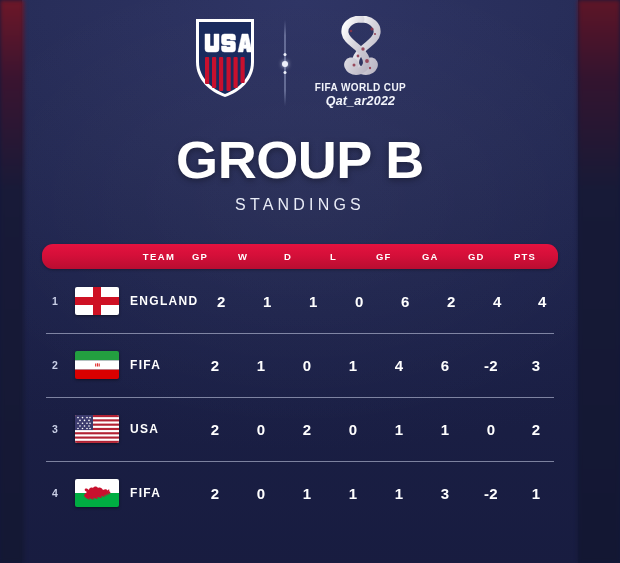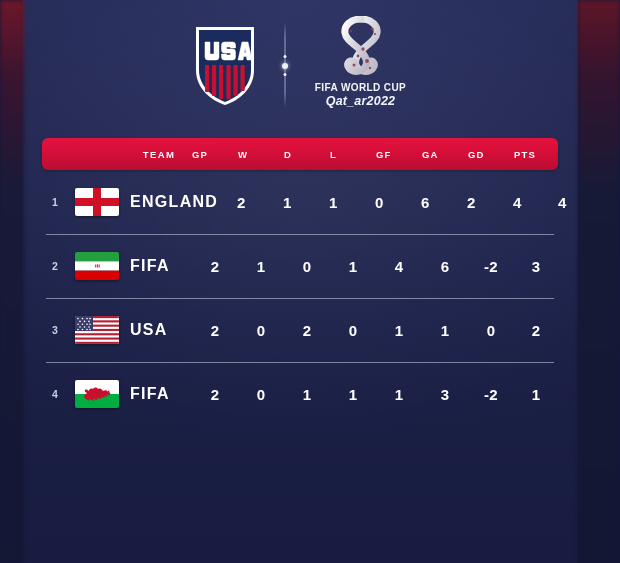--- a/index.html
+++ b/index.html
@@ -39,21 +39,21 @@
   .stage::after{
     content:""; position:absolute; inset:0;
     background:radial-gradient(110% 70% at 50% 35%, rgba(255,255,255,.035), rgba(0,0,0,0) 60%),
                linear-gradient(180deg, rgba(255,255,255,.02), rgba(0,0,0,.12));
     pointer-events:none;
   }
 
   
   .logo-row{
     position:relative; z-index:2;
-    display:flex; align-items:flex-end; justify-content:center;
+    display:flex; align-items:flex-start; justify-content:center;
     gap:26px; padding-top:16px;
   }
 
   
   .crest{ width:66px; height:84px; position:relative; }
 
   
   .divider{ width:3px; height:86px; position:relative; margin-top:4px; }
   .divider .line{
     position:absolute; left:50%; transform:translateX(-50%);
@@ -103,21 +103,21 @@
     grid-template-columns:
       26px            
       58px            
       1fr             
       46px 46px 46px 46px 46px 46px 46px 44px; 
     align-items:center;
   }
 
   .head{
     background:linear-gradient(180deg,#e4123f 0%,#d50f39 45%,#b90d31 100%);
-    height:32px; border-radius:6px;
+    height:25px; border-radius:11px;
     box-shadow:0 1px 3px rgba(0,0,0,.3);
   }
   .head .hcell{
     color:#ffffff; font-size:9.5px; font-weight:bold;
     letter-spacing:1.2px; text-align:left;
   }
   .head .hteam{ text-align:center; letter-spacing:1.4px; }
 
   .row{ height:64px; position:relative; }
   .row + .row::before{
@@ -129,21 +129,21 @@
     color:#c9cfe6; font-size:10.5px; font-weight:bold;
     text-align:center;
   }
   .flag-cell{ display:flex; align-items:center; justify-content:center; }
   .flag{
     width:44px; height:28px; position:relative; overflow:hidden;
     border-radius:2px;
     box-shadow:0 1px 3px rgba(0,0,0,.45);
   }
   .team-name{
-    color:#ffffff; font-size:16px; font-weight:bold;
+    color:#ffffff; font-size:12px; font-weight:bold;
     letter-spacing:1.3px; padding-left:4px; white-space:nowrap;
   }
   .stat{
     color:#ffffff; font-size:15px; font-weight:bold;
     text-align:center; letter-spacing:.3px;
   }
 </style>
 </head>
 <body>
 
@@ -219,20 +219,24 @@
               <circle cx="22" cy="49" r="1.5"></circle>
               <circle cx="38" cy="52" r="1.2"></circle>
             </g>
           </svg>
         </div>
         <div class="fifa-txt1">FIFA WORLD CUP</div>
         <div class="fifa-txt2">Qat_ar2022</div>
       </div>
     </div>
 
+    <div class="title-wrap">
+      <div class="group-title">GROUP B</div>
+      <div class="standings-title">STANDINGS</div>
+    </div>
 
     <div class="table">
 
       <div class="grid head">
         <div class="hcell"></div>
         <div class="hcell"></div>
         <div class="hcell hteam">TEAM</div>
         <div class="hcell">GP</div>
         <div class="hcell">W</div>
         <div class="hcell">D</div>

